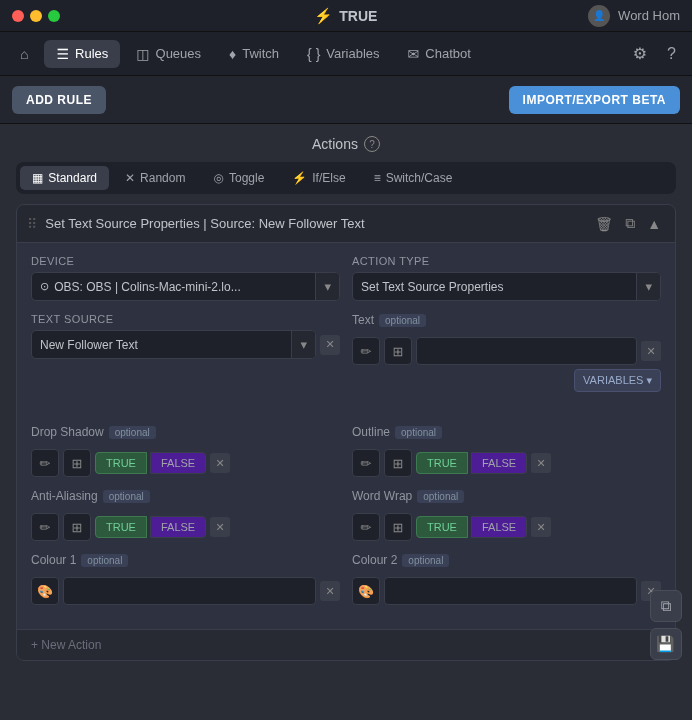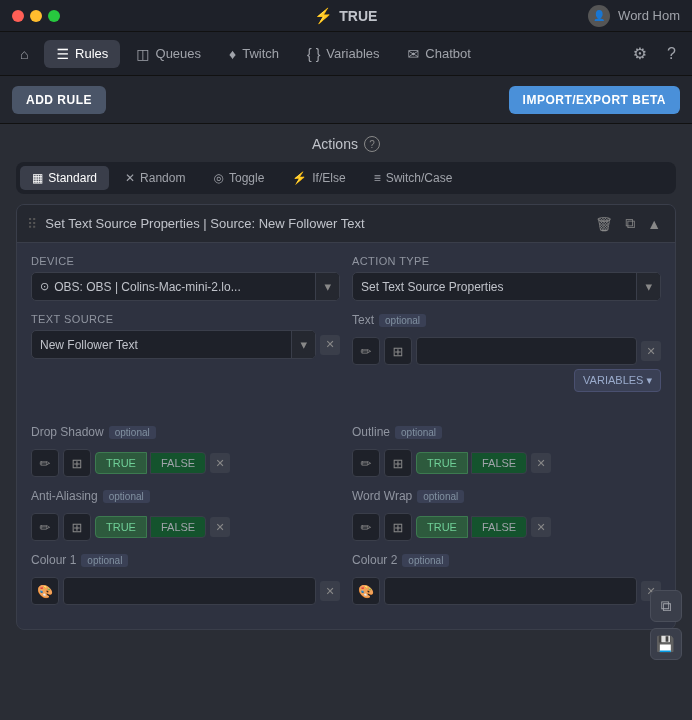--- a/index.html
+++ b/index.html
@@ -356,21 +356,21 @@
 
     
     .toggle-row {
       display: flex;
       align-items: center;
       gap: 3px;
     }
     .toggle-btn {
       padding: 4px 10px;
       border: 1px solid #3a3e4a;
-      background: #14532d;
+      background: #4c1d95;
       color: #a0a3aa;
       font-size: 11px;
       cursor: pointer;
       font-weight: 500;
     }
     .toggle-btn.active-true {
       background: #2d5a3d;
       color: #6fcf97;
       border-color: #3d7a50;
     }
@@ -684,19 +684,22 @@
           <div class="color-input-row">
             <div class="color-swatch">🎨</div>
             <div class="color-field"></div>
             <button class="clear-btn">✕</button>
           </div>
         </div>
       </div>
 
     </div>
 
+    <div class="new-action-bar">
+      <span style="color:#6a6e7a; font-size:12px;">+ New Action</span>
+    </div>
   </div>
 </div>
 
 <div class="floating-btns">
   <div class="float-btn">⧉</div>
   <div class="float-btn">💾</div>
 </div>
 
 </body></html>

